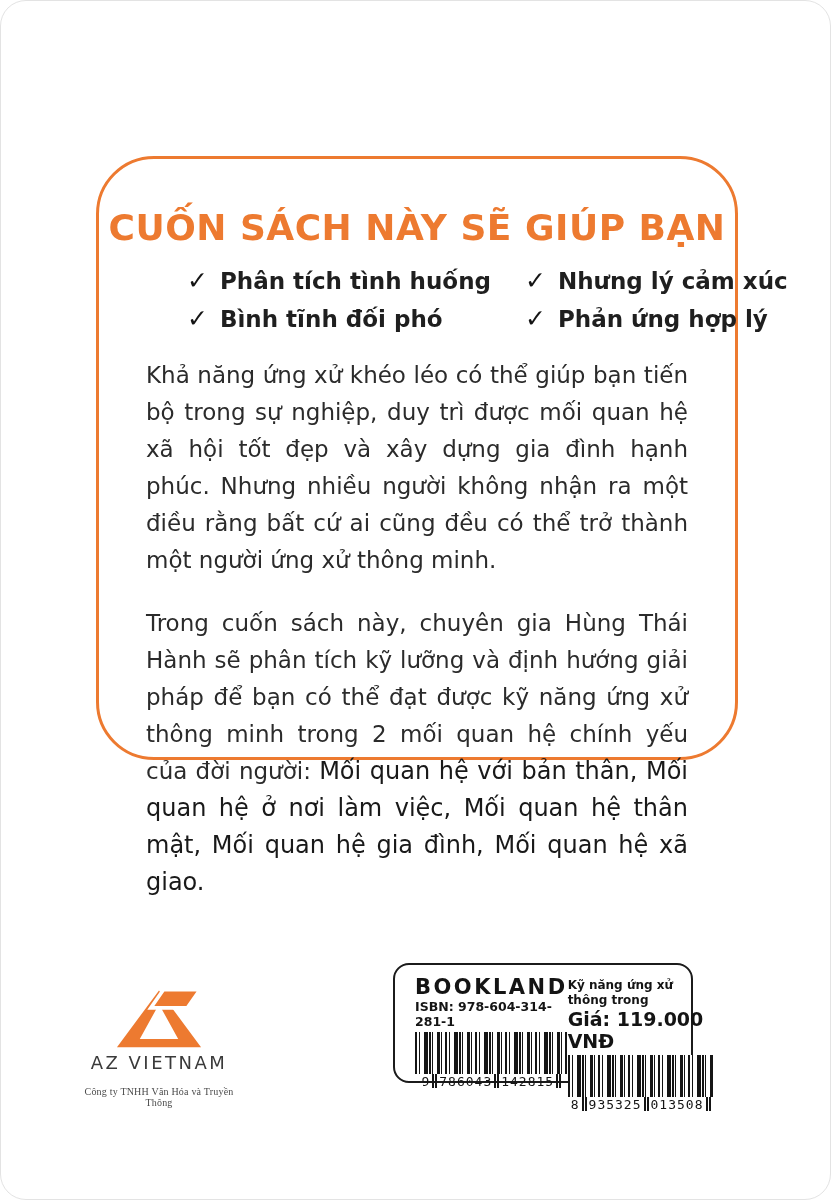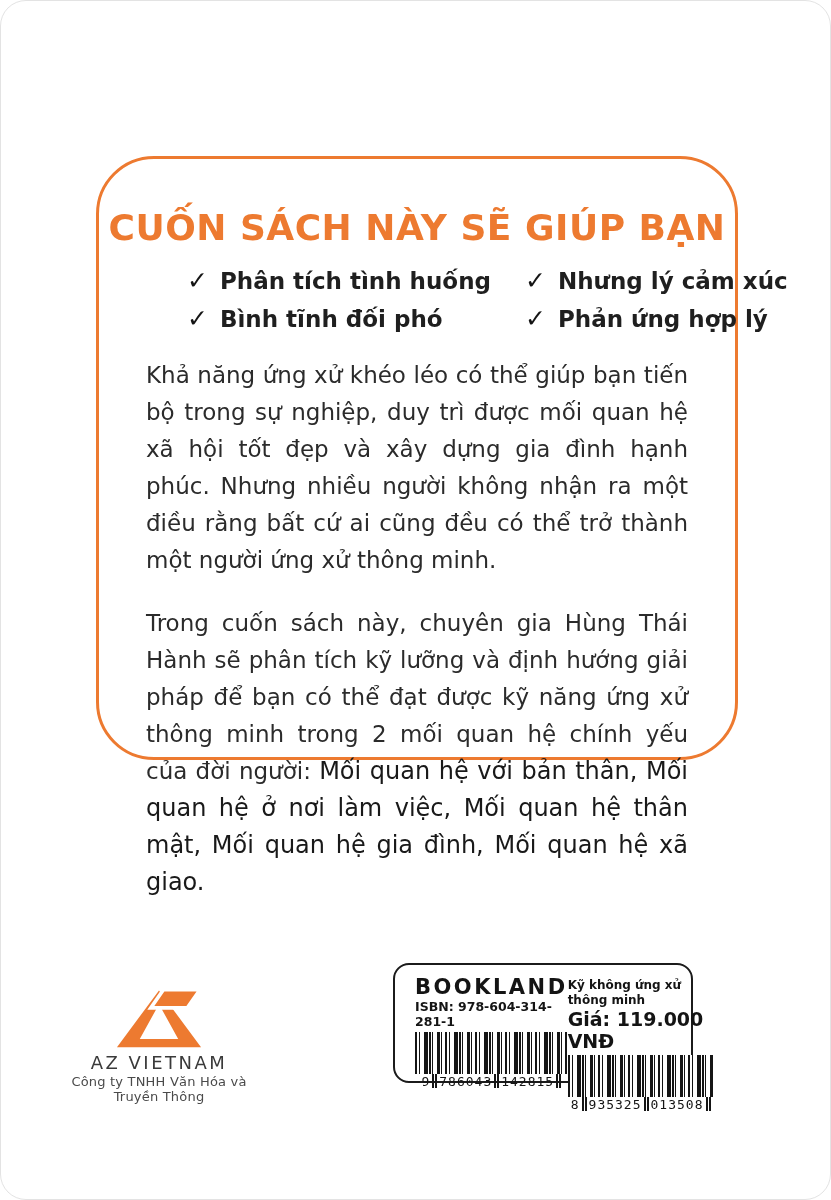--- a/index.html
+++ b/index.html
@@ -29,21 +29,21 @@
   .para {
     margin:24px 47px 0; font-size:23px; line-height:37px;
     text-align:justify; color:var(--ink);
   }
   .para.second { margin-top:26px; }
   .para .bold-part { font-weight:normal; color:#191919; font-size:24px; }
   
   .publisher { position:absolute; left:70px; top:984px; width:176px; text-align:center; }
   .publisher svg { display:block; margin:0 auto; }
   .publisher-name { margin-top:3px; font-size:18px; letter-spacing:2.5px; color:#3a3a3a; }
-  .publisher-sub { margin-top:1px; font-size:13px; color:#4a4a4a; letter-spacing:0.2px; }
+  .publisher-sub { margin-top:13px; font-size:10px; color:#4a4a4a; letter-spacing:0.2px;font-family:Liberation Serif, serif; }
   
   .barcode-box {
     position:absolute; left:392px; top:962px; width:300px; height:120px;
     border:2px solid #1b1b1b; border-radius:16px; background:#fff;
     display:flex; justify-content:space-between; align-items:flex-start;
     padding:10px 16px 8px 20px;
   }
   .bc-group { display:flex; flex-direction:column; align-items:center; }
   .bc-brand { font-size:21px; font-weight:bold; letter-spacing:2.5px; color:#141414; line-height:24px; }
   .bc-isbn  { font-size:12.5px; font-weight:bold; color:#141414; line-height:15px; }
@@ -117,21 +117,21 @@
       <div class="bc-digits">
         <span>9</span>
         <i class="guard"></i>
         <span>786043</span>
         <i class="guard"></i>
         <span>142815</span>
         <i class="guard"></i>
       </div>
     </div>
     <div class="bc-group bc-right">
-      <div class="bc-title">Kỹ không ứng xử thông minh</div>
+      <div class="bc-title">Kỹ năng ứng xử thông trong</div>
       <div class="bc-price">Giá: 119.000 VNĐ</div>
       <div class="bc-bars"></div>
       <div class="bc-digits">
         <span>8</span>
         <i class="guard"></i>
         <span>935325</span>
         <i class="guard"></i>
         <span>013508</span>
         <i class="guard"></i>
       </div>

